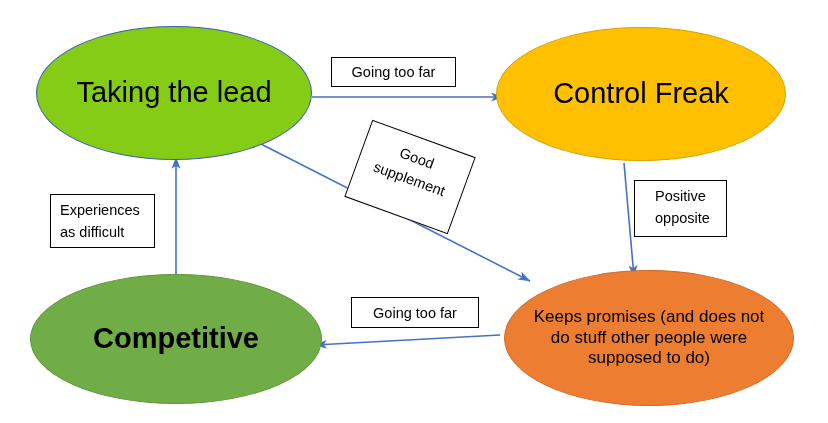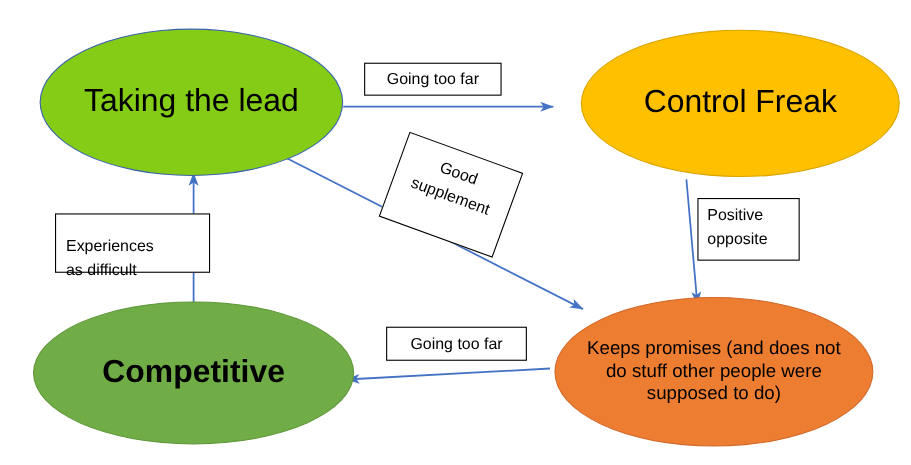--- a/index.html
+++ b/index.html
@@ -30,21 +30,21 @@
     line-height: 1.22;
     white-space: pre-line;
   }
   #node-taking-the-lead {
     left: 36px;  top: 26px;  width: 276px; height: 134px;
     background: #84cc16;
     border: 1.5px solid #3A63AD;
     font-size: 29px;
   }
   #node-control-freak {
-    left: 528px; top: 27px;  width: 290px; height: 134px;
+    left: 496px; top: 27px;  width: 290px; height: 134px;
     background: #FFC000;
     border: 1.5px solid #D9A400;
     font-size: 29px;
   }
   #node-competitive {
     left: 30px;  top: 274px; width: 292px; height: 130px;
     background: #70AD47;
     border: 1.5px solid #5E9639;
     font-size: 29px;
     font-weight: bold;
@@ -67,26 +67,26 @@
   }
   #label-going-too-far-top {
     left: 331px; top: 57px; width: 125px; height: 30px;
     padding: 4px 9px; text-align: center;
   }
   #label-going-too-far-bottom {
     left: 351px; top: 297px; width: 128px; height: 31px;
     padding: 5px 9px; text-align: center;
   }
   #label-experiences {
-    left: 50px; top: 194px; width: 141px; height: 54px;
-    padding: 19px 9px; text-align: left;
+    left: 50px; top: 194px; width: 105px; height: 54px;
+    padding: 5px 9px; text-align: left;
   }
   #label-positive-opposite {
     left: 634px; top: 180px; width: 93px; height: 57px;
-    padding: 5px 8px; text-align: left;
+    padding: 5px 20px; text-align: left;
   }
   #label-good-supplement {
     left: 355px; top: 136px; width: 110px; height: 82px;
     padding: 10px 8px; text-align: center;
     transform: rotate(20deg);
   }
   #edges { position: absolute; left: 0; top: 0; }
 </style>
 </head>
 <body>

